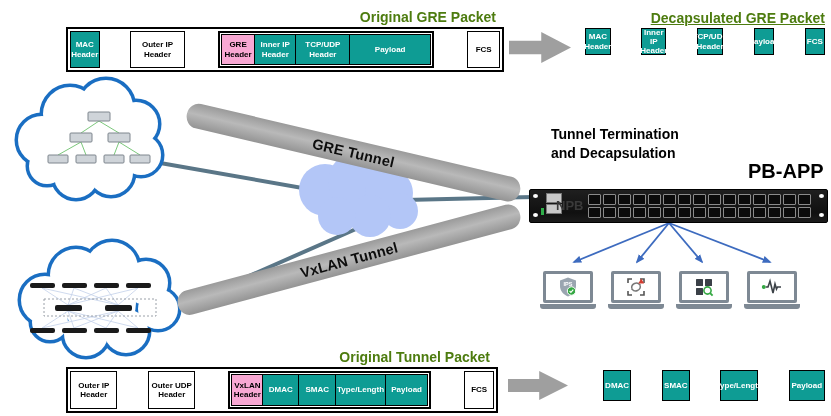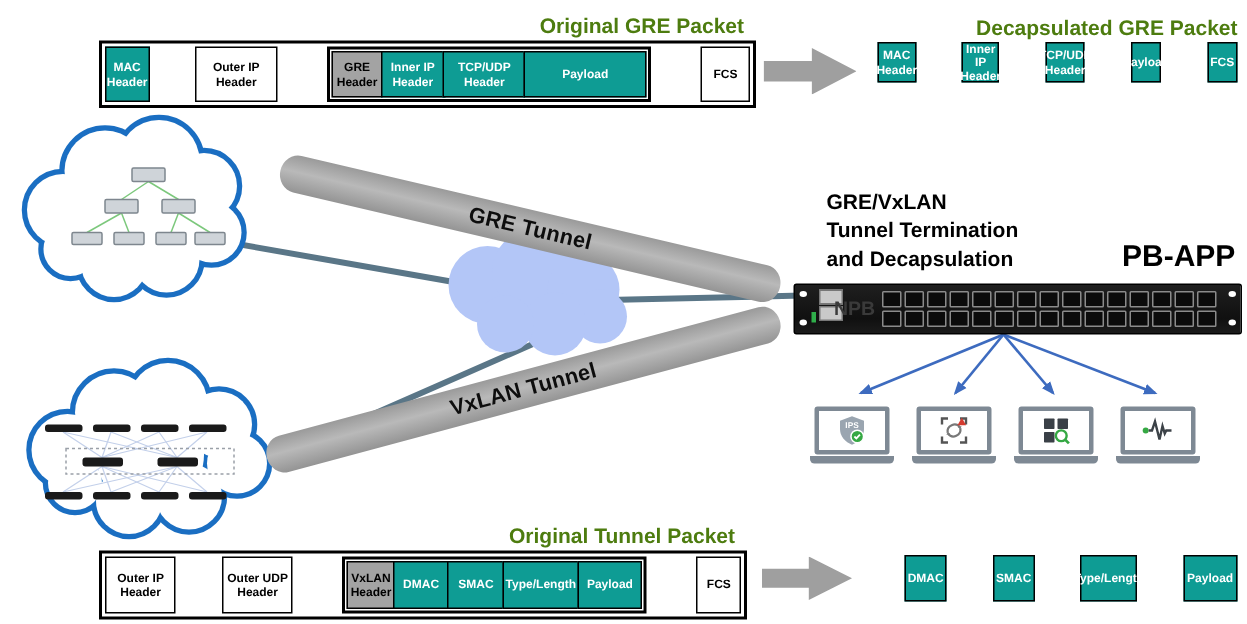--- a/index.html
+++ b/index.html
@@ -12,21 +12,21 @@
   .pkt-title{position:absolute;text-align:right;font-weight:bold;font-size:14px;color:#4d7c0f;}
   .pkt-bar{position:absolute;display:flex;align-items:stretch;gap:32px;}
   .pkt-bar.outer{border:2px solid #000;background:#fff;padding:2px;}
   .pgroup{display:flex;border:2px solid #000;padding:1px;background:#fff;margin:0 1px;flex-basis:0;min-width:0;}
   .pcell{display:flex;align-items:center;justify-content:center;text-align:center;
          font-size:8px;font-weight:bold;line-height:1.15;border:1.5px solid #000;
          flex-basis:0;min-width:0;padding:1px;color:#000;}
   .pcell + .pcell{margin-left:-1.5px;}
   .pcell.teal{background:var(--teal);color:#fff;}
   .pcell.white{background:#fff;}
-  .pcell.light{background:#a3a3a3;}
+  .pcell.light{background:#f9a8d4;}
 
   .block-arrow{position:absolute;background:#9f9f9f;
     clip-path:polygon(0 28%,52% 28%,52% 0,100% 50%,52% 100%,52% 72%,0 72%);}
 
   
   .tunnel{position:absolute;height:25px;border-radius:12px/13px;
     background:linear-gradient(180deg,#9a9a9a,#b9b9b9 45%,#949494);
     transform-origin:left center;display:flex;align-items:center;justify-content:center;
     font-weight:bold;font-size:14.5px;color:#0d0d0d;letter-spacing:.2px;}
 
@@ -186,31 +186,30 @@
         <div class="pcell light" style="flex-grow: 10;">GRE Header</div>
         <div class="pcell teal" style="flex-grow: 13;">Inner IP Header</div>
         <div class="pcell teal" style="flex-grow: 17;">TCP/UDP Header</div>
         <div class="pcell teal" style="flex-grow: 26;">Payload</div>
       </div>
       <div class="pcell white" style="flex-grow: 9;">FCS</div>
     </div>
 
   <div class="block-arrow" style="left:509px;top:32px;width:62px;height:31px;"></div>
 
-  <div class="pkt-title" style="left:585px;top:10px;width:240px;">Decapsulated GRE Packet</div>
+  <div class="pkt-title" style="left:585px;top:10px;width:240px;text-decoration:underline;">Decapsulated GRE Packet</div>
   <div class="pkt-bar" style="left:585px;top:28px;width:240px;height:27px;">
       <div class="pcell teal" style="flex-grow: 53;">MAC Header</div>
       <div class="pcell teal" style="flex-grow: 52;">Inner IP Header</div>
       <div class="pcell teal" style="flex-grow: 55;">TCP/UDP Header</div>
       <div class="pcell teal" style="flex-grow: 40;">Payload</div>
       <div class="pcell teal" style="flex-grow: 40;">FCS</div>
     </div>
 
   <div class="term-text">
-    <div>GRE/VxLAN</div>
     <div>Tunnel Termination</div>
     <div>and Decapsulation</div>
   </div>
   <div class="pb-app">PB-APP</div>
 
   <div class="device">
     <span class="hole" style="left:3px;top:4px;"></span>
     <span class="hole" style="left:3px;top:23px;"></span>
     <span class="hole" style="right:3px;top:4px;"></span>
     <span class="hole" style="right:3px;top:23px;"></span>

